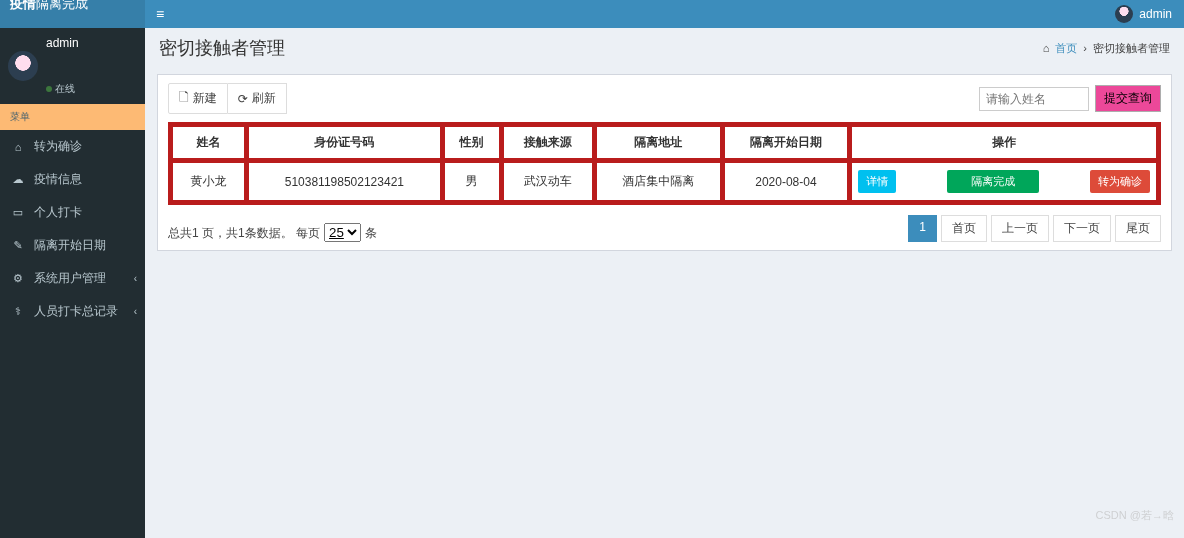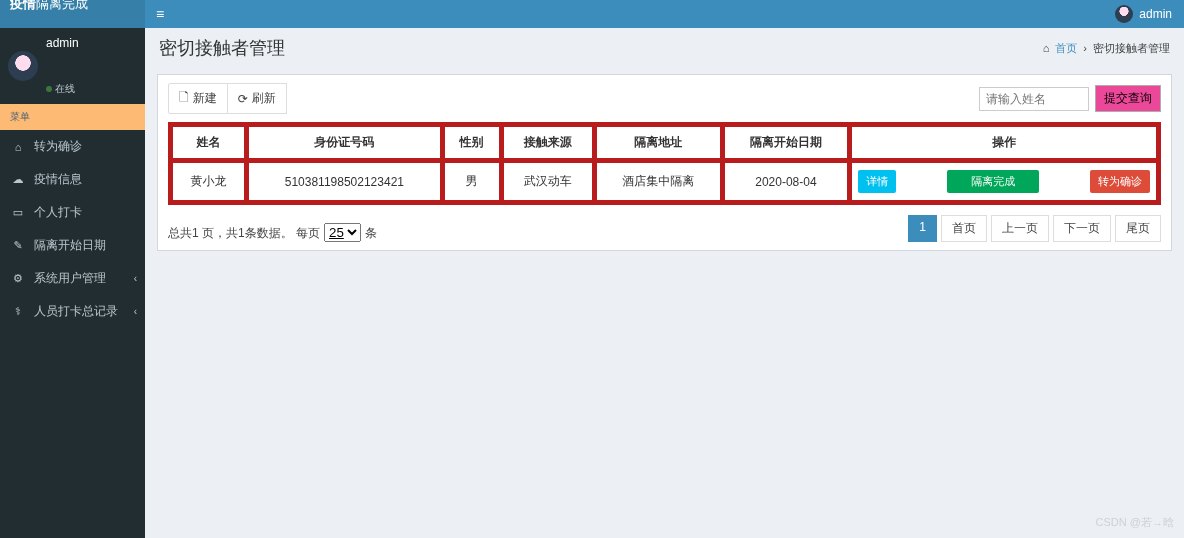--- a/index.html
+++ b/index.html
@@ -55,21 +55,21 @@
 .btn-info { background:#00c0ef; color:#fff; border:none; padding:4px 8px; cursor:pointer; font-size:11px; border-radius:2px;}
 .btn-success { background:#00a65a; color:#fff; border:none; padding:4px 24px; cursor:pointer; font-size:11px; border-radius:2px;}
 .btn-danger { background:#dd4b39; color:#fff; border:none; padding:4px 8px; cursor:pointer; font-size:11px; border-radius:2px;}
 .ops { display:flex; gap:4px; justify-content:space-between;}
 
 .pager-row { display:flex; align-items:flex-end; margin-top:10px; font-size:12px; color:#444;}
 .pager-row select { margin: 0 4px; text-decoration: underline; }
 .pagination { margin-left:auto; display:flex; gap:4px; }
 .pg { border:1px solid #ddd; padding:4px 10px; background:#fff; cursor:pointer; font-size:12px;}
 .pg.active { background:#3c8dbc; color:#fff; border-color:#3c8dbc;}
-.watermark { position:absolute; right:10px; bottom:8px; font-size:11px; color:#bbb; opacity:.6;}
+.watermark { position:absolute; right:10px; bottom:15px; font-size:11px; color:#bbb; opacity:.6;}
 </style>
 </head>
 <body>
 
 <div class="app">
   <div class="topbar">
     <div class="brand">
         <b>疫情</b>
         <span>隔离完成</span>
       </div>

